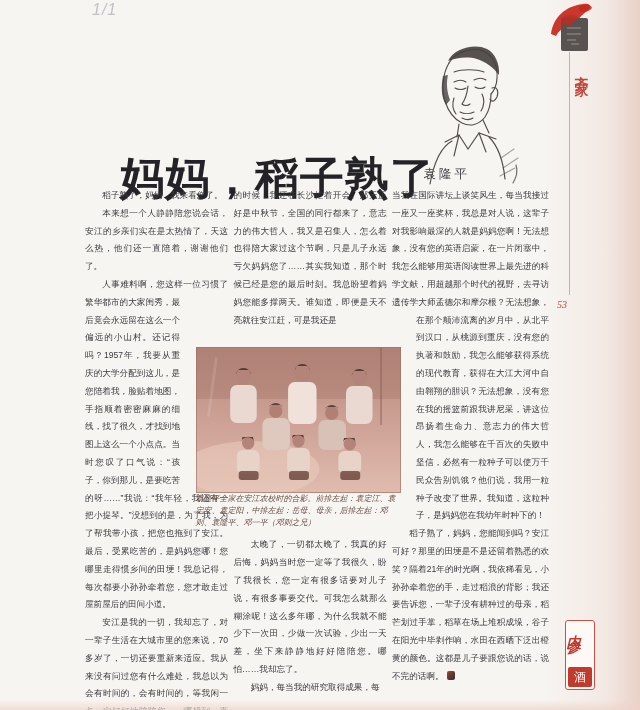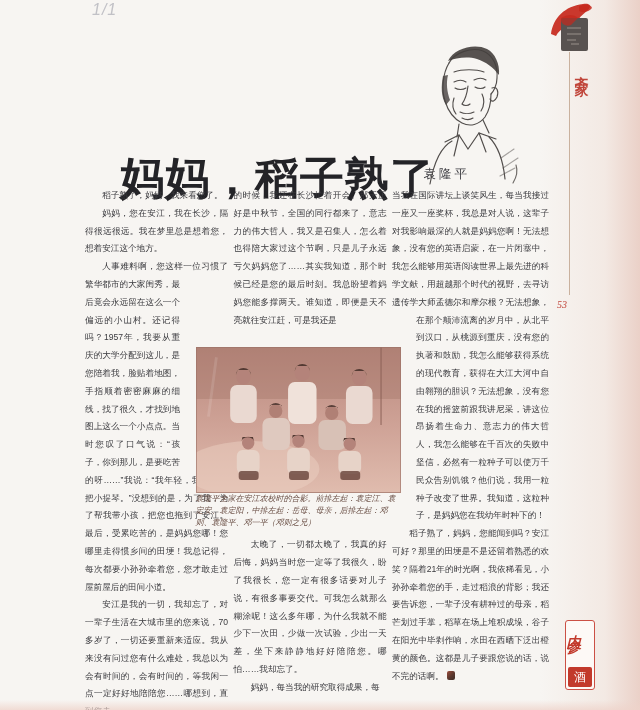--- a/index.html
+++ b/index.html
@@ -101,21 +101,21 @@
       <path d="M99,122 L112,113 M101,132 L116,122 M98,140 L113,132" opacity="0.5"></path>
       <path d="M114,129 C116,135 114,142 111,147" stroke="#6c6865"></path>
     </g>
   </svg>
 </div>
 
 <div class="content">
 
   <div class="col col-1">
     <p>稻子熟了，妈妈，我来看您了。</p>
-    <p>妈妈，您在安江，我在长沙，隔得很远很远。我在梦里总是想着您，想着安江这个地方。</p>
+    <p>本来想一个人静静陪您说会话，安江的乡亲们实在是太热情了，天这么热，他们还一直陪着，谢谢他们了。</p>
     <p><span>人事难料啊，您这样一位习惯了</span><span class="spacer-right"></span><span>繁华都市的大家闺秀，最后竟会永远留在这么一个偏远的小山村。还记得吗？1957年，我要从重庆的大学分配到这儿，是您陪着我，脸贴着地图，手指顺着密密麻麻的细线，找了很久，才找到地图上这么一个小点点。当时您叹了口气说：“孩子，你到那儿，是要吃苦的呀……”我说：“我年轻，我还有一把小提琴。”没想到的是，为了我，为了帮我带小孩，把您也拖到了安江。最后，受累吃苦的，是妈妈您哪！您哪里走得惯乡间的田埂！我总记得，每次都要小孙孙牵着您，您才敢走过屋前屋后的田间小道。</span></p>
     <p>安江是我的一切，我却忘了，对一辈子生活在大城市里的您来说，70多岁了，一切还要重新来适应。我从来没有问过您有什么难处，我总以为会有时间的，会有时间的，等我闲一点一定好好地陪陪您……哪想到，直到您走</p>
   </div>
 
   <div class="col col-2">
     <p class="cont">的时候，我还在长沙忙着开会。那天正好是中秋节，全国的同行都来了，意志力的伟大哲人，我又是召集人，怎么着也得陪大家过这个节啊，只是儿子永远亏欠妈妈您了……其实我知道，那个时候已经是您的最后时刻。我总盼望着妈妈您能多撑两天。谁知道，即便是天不亮就往安江赶，可是我还是</p>
 
     <figure class="family-photo">
       <svg viewBox="0 0 216 146" preserveAspectRatio="none">
         <defs>

